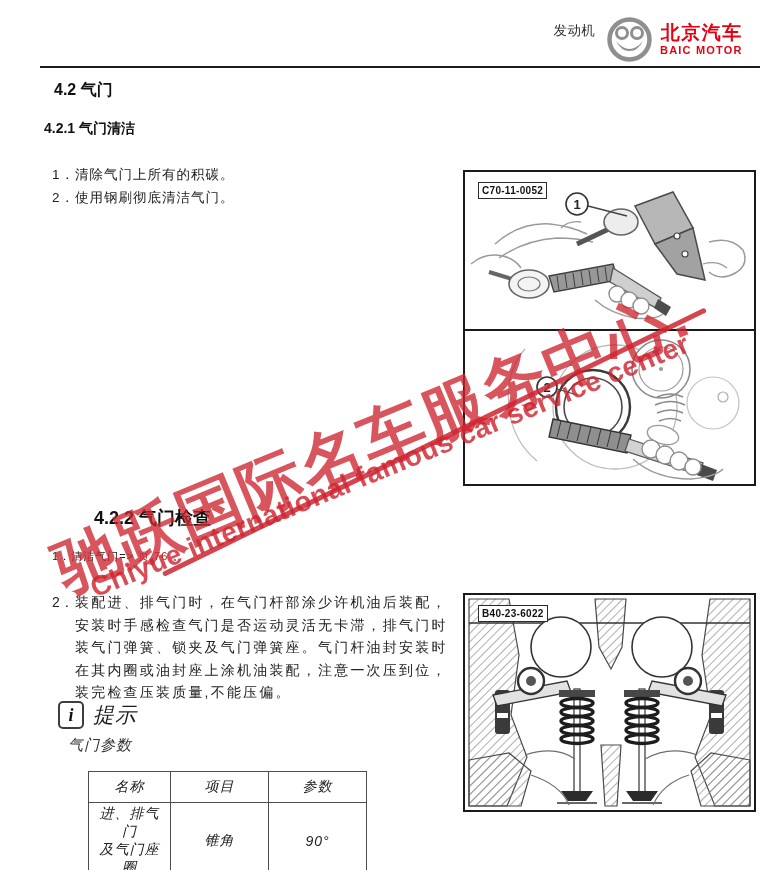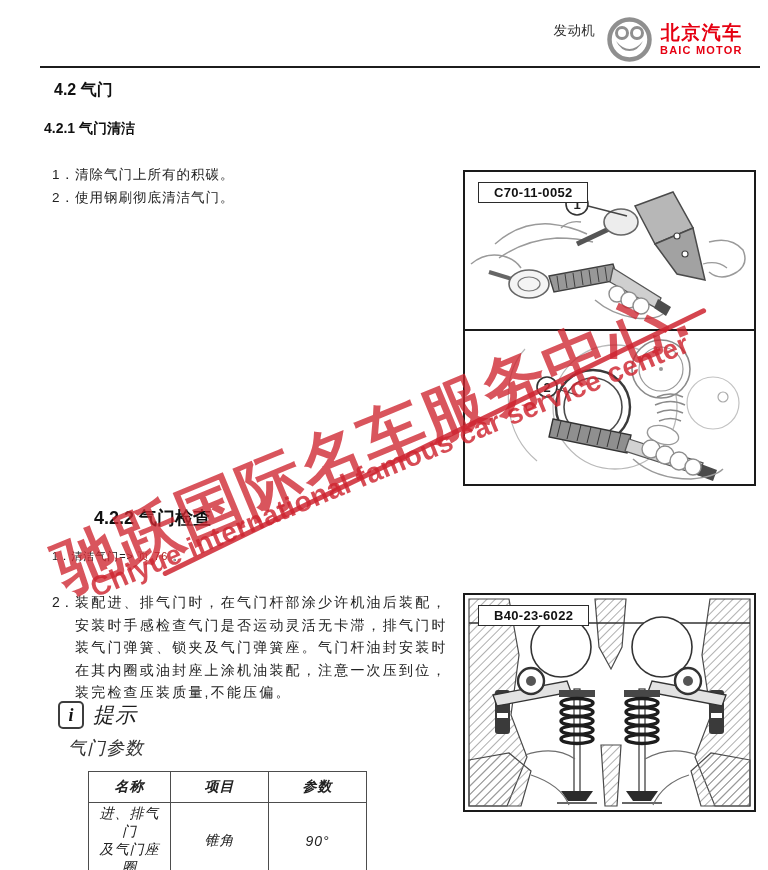--- a/index.html
+++ b/index.html
@@ -25,38 +25,38 @@
   .insp2{position:absolute;left:52px;top:591px;display:flex;font-size:14px;line-height:22.5px;}
   .insp2 .num{width:23px;flex:none;}
   .insp2 .lines span{display:block;letter-spacing:2.2px;}
 
   
   .tip{position:absolute;left:58px;top:701px;display:flex;align-items:center;gap:9px;}
   .tip-icon{width:22px;height:24px;border:2px solid #3d3d3d;border-radius:5px;display:flex;
             align-items:center;justify-content:center;font-family:"Liberation Serif",serif;
             font-style:italic;font-weight:bold;font-size:18px;color:#111;background:#fff;}
   .tip-label{font-style:italic;font-size:21px;color:#1c1c1c;letter-spacing:1px;}
-  .tbl-caption{position:absolute;left:68px;top:736px;font-style:italic;font-size:18px;
+  .tbl-caption{position:absolute;left:68px;top:736px;font-style:italic;font-size:15px;
                color:#333;letter-spacing:1px;}
 
   
   table.params{position:absolute;left:88px;top:771px;border-collapse:collapse;table-layout:fixed;
                font-size:14px;color:#222;}
   table.params th,table.params td{border:1.5px solid #4d4d4d;text-align:center;vertical-align:middle;
                font-style:italic;padding:2px 4px;letter-spacing:1px;}
-  table.params th{font-weight:bold;height:26px;}
+  table.params th{font-weight:normal;height:26px;}
   .c1{width:82px;} .c2{width:98px;} .c3{width:98px;}
   .row1 td{height:49px;}
 
   
   .fig{position:absolute;background:#fff;border:2px solid #1a1a1a;}
   .fig1{left:463px;top:170px;width:289px;height:312px;}
   .fig2{left:463px;top:593px;width:289px;height:215px;}
   .fig-label{position:absolute;top:10px;left:13px;border:1.5px solid #2b2b2b;background:#fff;
-             padding:2px 15px;font-size:13px;font-weight:bold;letter-spacing:.3px;color:#111;z-index:3;}
+             padding:2px 3px;font-size:10px;font-weight:bold;letter-spacing:.3px;color:#111;z-index:3;}
   .fig1-divider{position:absolute;left:0;top:157px;width:100%;height:2px;background:#1a1a1a;}
   .fig svg{position:absolute;left:0;}
   .svg-top{top:0;} .svg-bot{top:159px;}
 
   
   .wm-cn{position:absolute;left:372px;top:442px;transform:translate(-50%,-50%) rotate(-22.5deg);
          font-size:64px;font-weight:900;color:rgba(206,37,48,.78);white-space:nowrap;
          letter-spacing:2px;z-index:40;}
   .wm-en{position:absolute;left:390px;top:466px;transform:translate(-50%,-50%) rotate(-22.5deg);
          font-size:28px;font-weight:bold;color:rgba(206,37,48,.82);white-space:nowrap;

